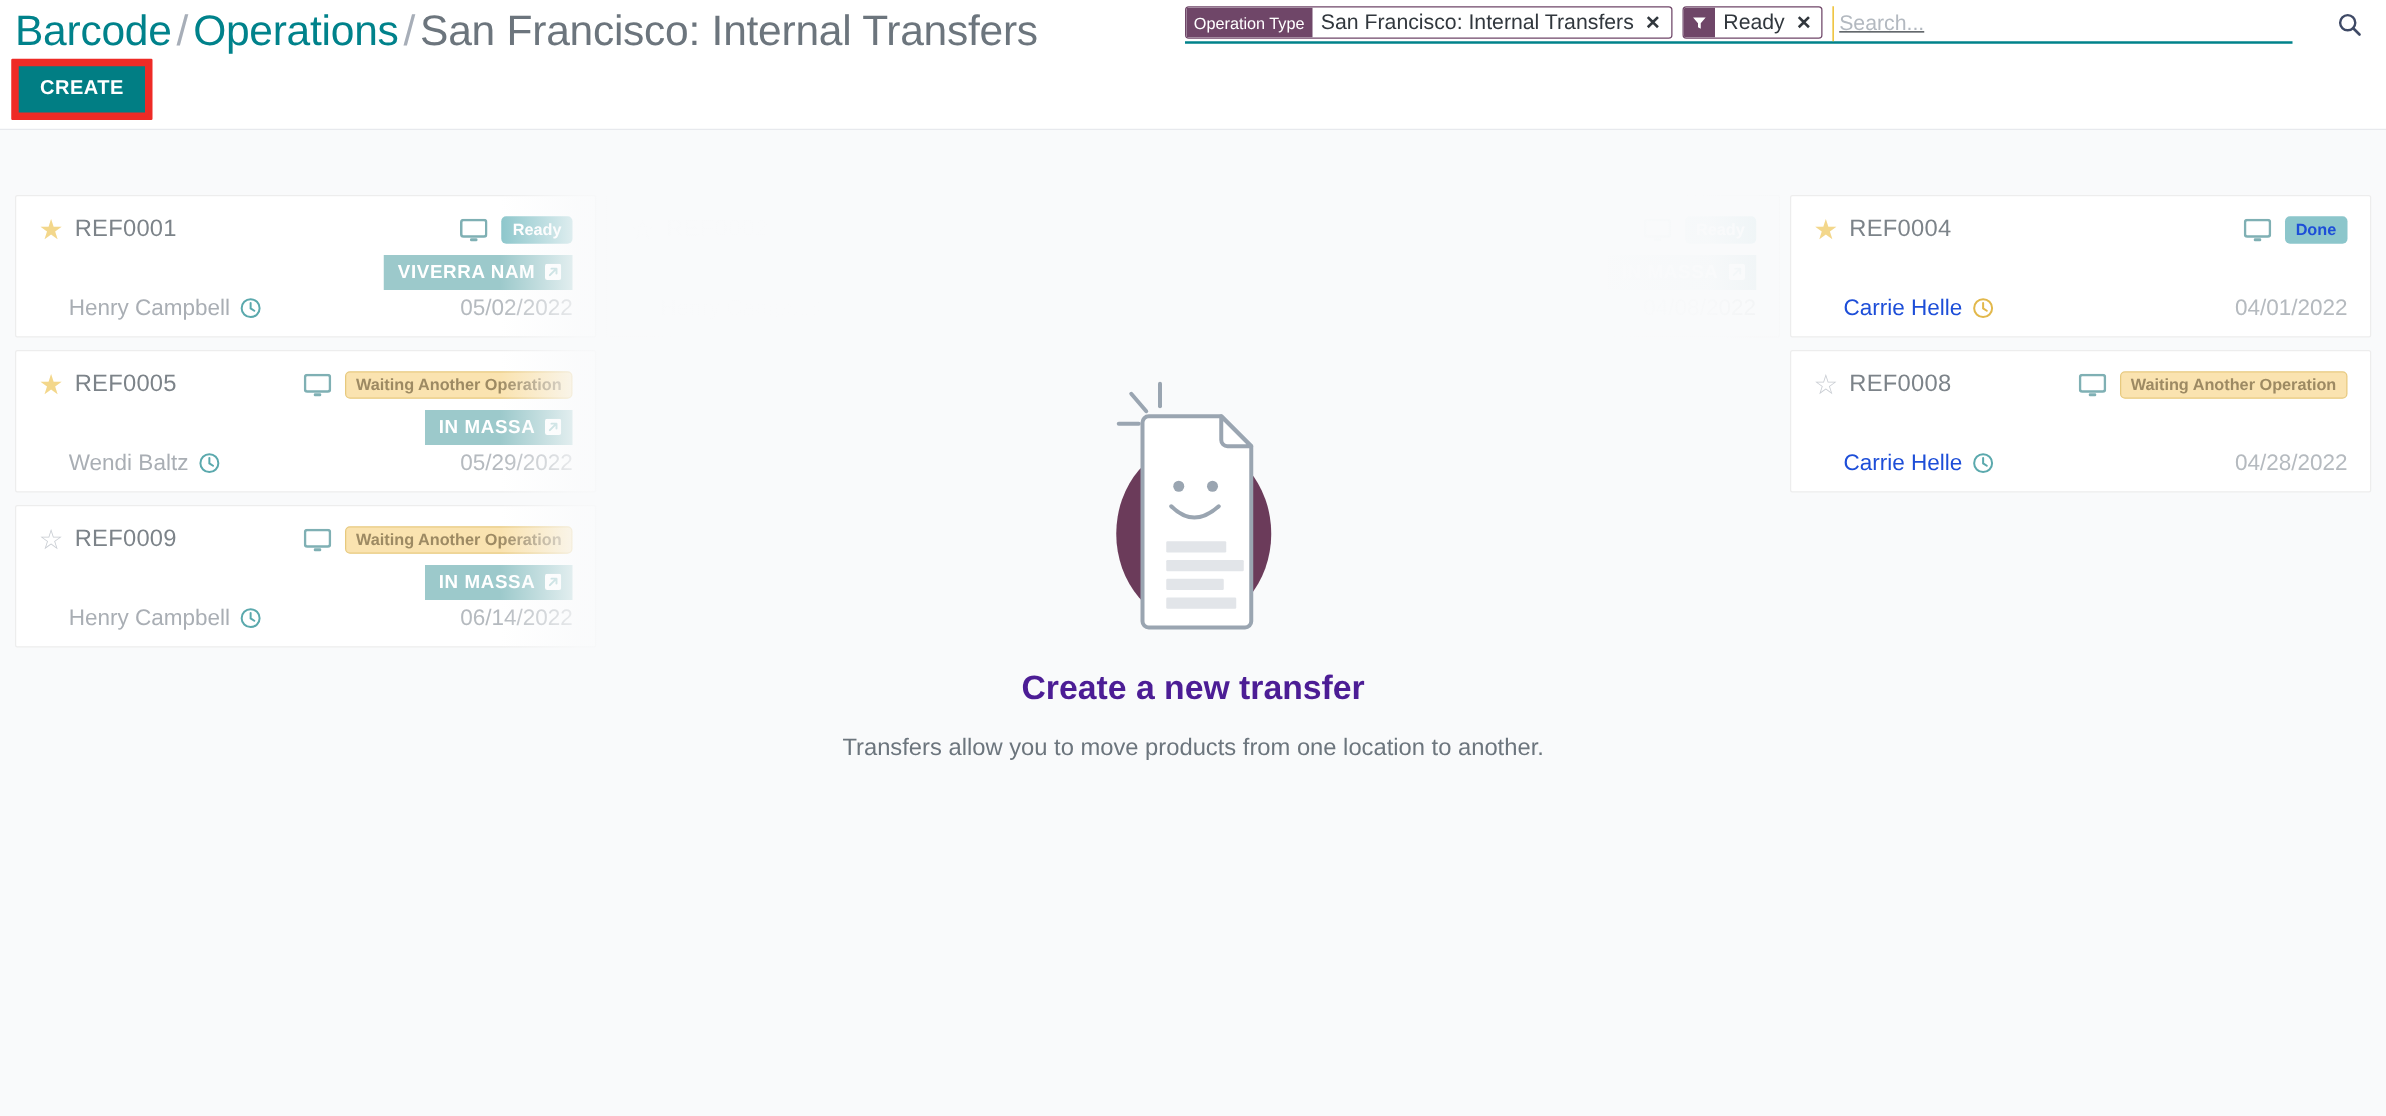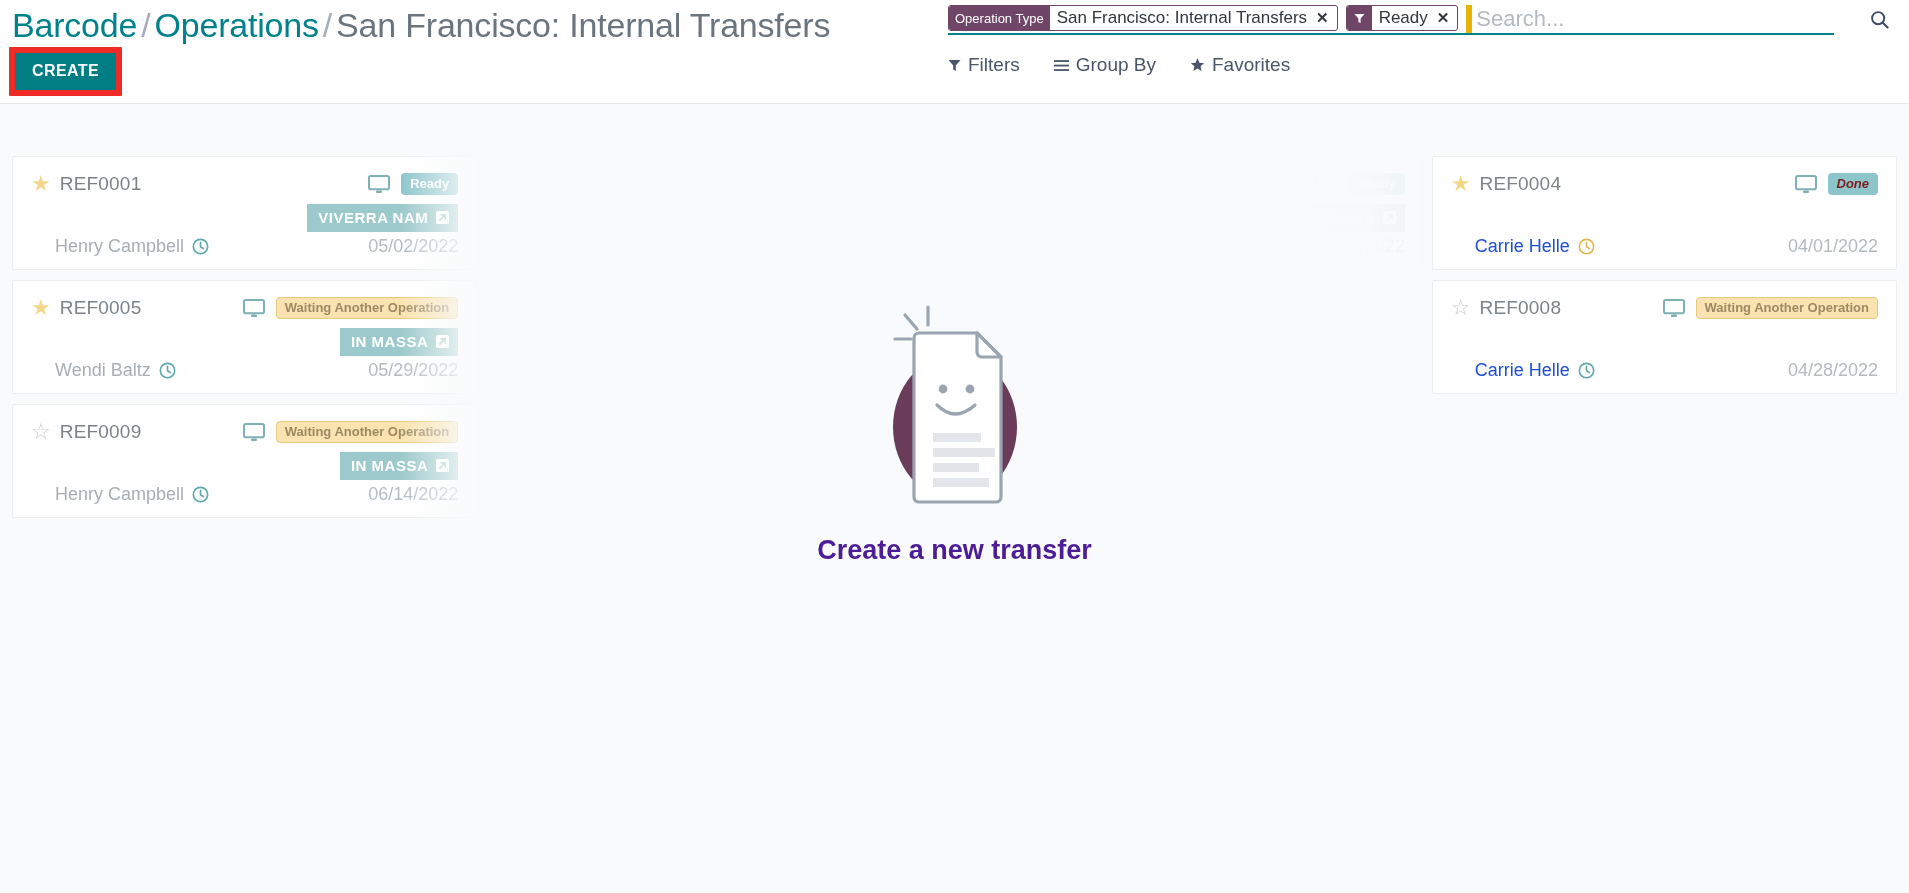--- a/index.html
+++ b/index.html
@@ -95,26 +95,27 @@
     color: #31373d;
     font-size: 15px;
     font-weight: bold;
     padding: 0 8px 0 2px;
     display: flex; align-items: center;
     cursor: pointer;
   }
   .search-input {
     flex: 1;
     border: none; outline: none;
-    font-size: 22px;
+    font-size: 17px;
     color: #31373d;
     background: transparent;
     font-family: "Liberation Sans", sans-serif;
-    border-left: 6px solid #eab308;
+    border-left: 1px solid #eab308;
     padding-left: 4px;
+    text-decoration: underline;
   }
   .search-input::placeholder { color: #b3b9c0; }
   .search-btn {
     position: absolute;
     right: -66px; top: -3px;
     width: 40px; height: 36px;
     display: flex; align-items: center; justify-content: center;
     cursor: pointer;
   }
 
@@ -181,21 +182,21 @@
   .monitor { color: #7fb0b4; display: flex; }
   .badge {
     font-size: 13px;
     font-weight: bold;
     border-radius: 4px;
     padding: 4px 9px 5px 9px;
     white-space: nowrap;
     line-height: 1;
   }
   .badge.ready { background: #8cc6cb; color: #ffffff; }
-  .badge.done  { background: #8cc6cb; color: #7f1d1d; font-style: italic; }
+  .badge.done  { background: #8cc6cb; color: #1d4ed8; }
   .badge.waiting {
     background: #fae3b0; color: #9d8a63;
     border: 1px solid #e7c97e;
     padding: 3px 8px 4px 8px;
   }
 
   .krow2 { display: flex; justify-content: flex-end; margin-top: 8px; height: 28px; }
   .tag {
     background: #9cc9cb;
     color: #ffffff;
@@ -301,42 +302,20 @@
     <input class="search-input" type="text" placeholder="Search..." style="">
 
     <div class="search-btn">
       <svg width="22" height="22" viewBox="0 0 24 24">
         <circle cx="10" cy="10" r="6.6" fill="none" stroke="#3f4a66" stroke-width="2.1"></circle>
         <line x1="14.8" y1="14.8" x2="20.3" y2="20.3" stroke="#3f4a66" stroke-width="2.3" stroke-linecap="round"></line>
       </svg>
     </div>
   </div>
 
-  <div class="filterrow">
-    <div>
-      <svg width="13" height="13" viewBox="0 0 12 12">
-          <path d="M0.5 1h11l-4.3 5v5l-2.4-1.3V6z" fill="#4a5568"></path>
-        </svg>
-      <span>Filters</span>
-    </div>
-    <div>
-      <svg width="15" height="13" viewBox="0 0 14 12">
-        <rect x="0" y="1" width="14" height="1.7" fill="#4a5568"></rect>
-        <rect x="0" y="5.2" width="14" height="1.7" fill="#4a5568"></rect>
-        <rect x="0" y="9.4" width="14" height="1.7" fill="#4a5568"></rect>
-      </svg>
-      <span>Group By</span>
-    </div>
-    <div>
-      <svg width="15" height="14" viewBox="0 0 16 15">
-        <path d="M8 0.4l2.1 4.6 5 .5-3.8 3.4 1.1 4.9L8 11.3 3.6 13.8l1.1-4.9L0.9 5.5l5-.5z" fill="#4a5568"></path>
-      </svg>
-      <span>Favorites</span>
-    </div>
-  </div>
 
 </div>
 
 <div class="main">
 
   <div class="scanbar">Scan a product to filter your records</div>
 
   <div class="kanban" id="kanban">
       <div class="kcol">
         <div class="kcard">
@@ -618,15 +597,16 @@
 
         <g fill="#e2e5e9">
           <rect x="64" y="130" width="48" height="9" rx="1"></rect>
           <rect x="64" y="145" width="62" height="9" rx="1"></rect>
           <rect x="64" y="160" width="46" height="9" rx="1"></rect>
           <rect x="64" y="175" width="56" height="9" rx="1"></rect>
         </g>
       </svg>
     </div>
     <div class="es-title">Create a new transfer</div>
+    <div class="es-sub">Transfers allow you to move products from one location to another.</div>
   </div>
 
 </div>
 
 </body></html>

